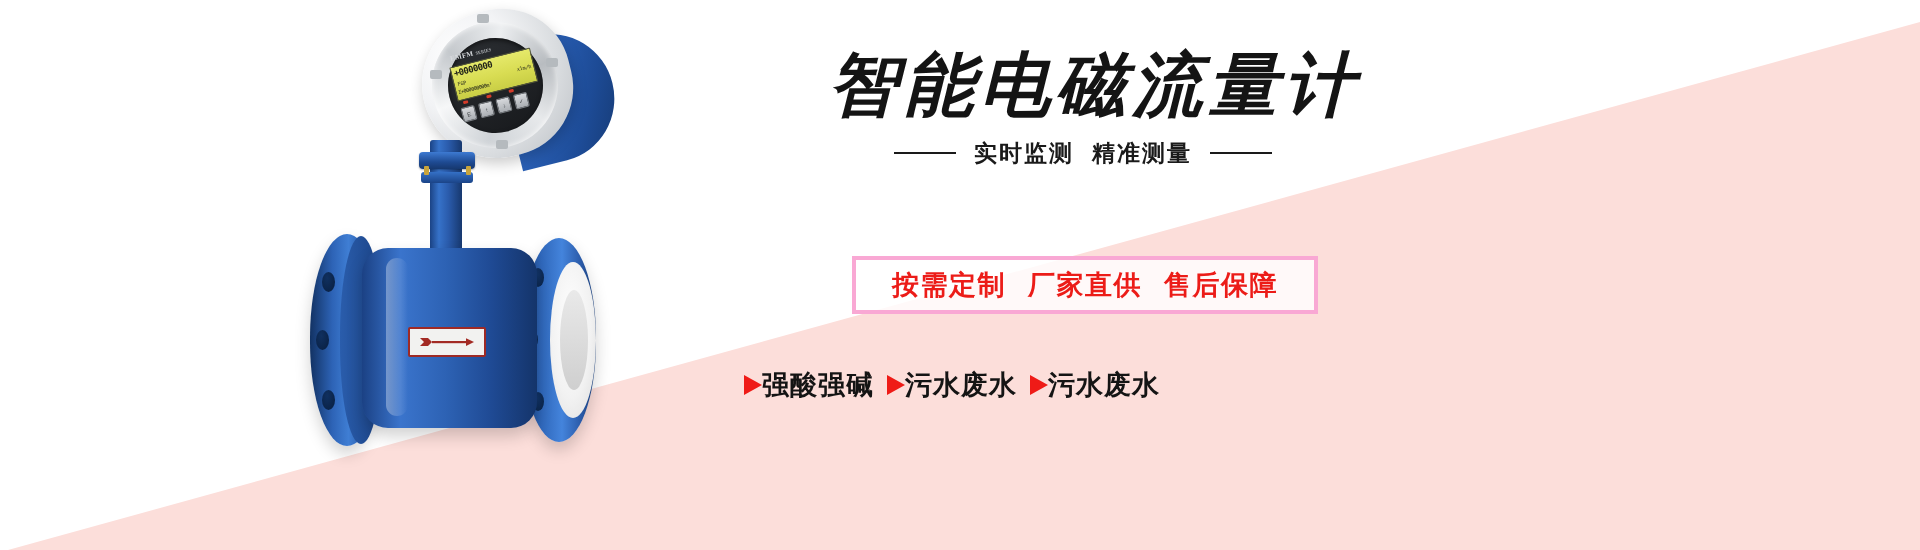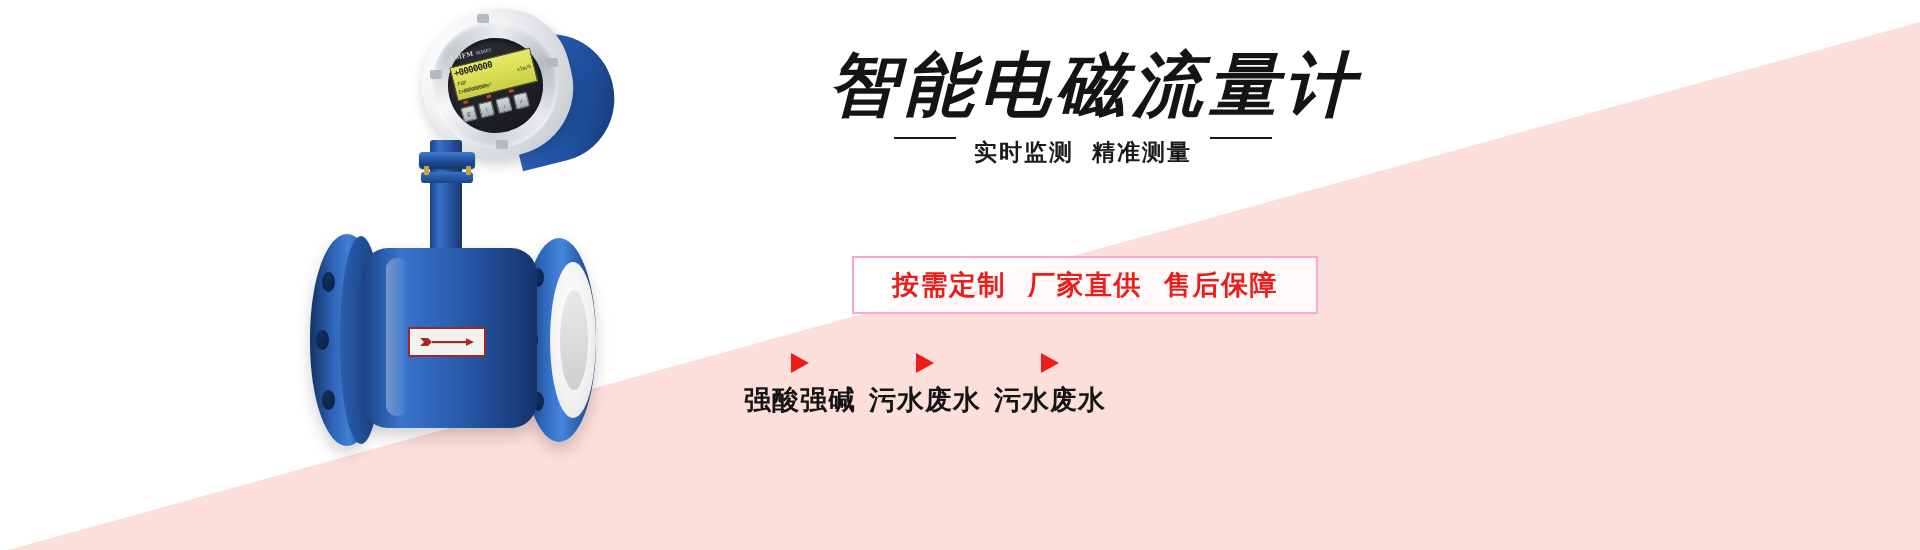--- a/index.html
+++ b/index.html
@@ -150,42 +150,42 @@
   .text-col{position:absolute;left:0;top:0;width:1920px;height:550px;z-index:3;}
   .title{
     position:absolute;left:828px;top:50px;
     font-size:70px;font-weight:bold;color:#141414;letter-spacing:6px;
     line-height:1;white-space:nowrap;
     font-family:"Liberation Sans","DejaVu Sans",sans-serif;
     font-style:italic;
   }
   .subtitle-row{
     position:absolute;left:828px;top:137px;width:510px;height:32px;
-    display:flex;justify-content:center;gap:18px;
+    display:flex;align-items:center;justify-content:center;gap:18px;
   }
   .rule{width:62px;height:2px;background:#1a1a1a;flex:none;}
   .subtitle{
     font-size:23px;font-weight:bold;color:#1a1a1a;letter-spacing:2px;white-space:nowrap;
   }
   .subtitle .gap{display:inline-block;width:18px;}
   .redbox{
     position:absolute;left:852px;top:256px;width:466px;height:58px;
-    border:2px solid #f9a8d4;background:rgba(255,255,255,.82);
+    border:4px solid #f9a8d4;background:rgba(255,255,255,.82);
     display:flex;align-items:center;justify-content:center;
     box-sizing:border-box;
   }
   .redbox-text{
     font-size:27px;font-weight:bold;color:#ec1c18;letter-spacing:1.5px;white-space:nowrap;
   }
   .redbox-text .gap{display:inline-block;width:22px;}
   .features{
     position:absolute;left:744px;top:362px;height:46px;
     display:flex;align-items:center;gap:13px;white-space:nowrap;
   }
-  .feat{display:flex;align-items:center;gap:9px;flex-direction:column;}
+  .feat{display:flex;align-items:center;}
   .tri{
     width:0;height:0;border-left:18px solid #ef1b17;
     border-top:10px solid transparent;border-bottom:10px solid transparent;flex:none;
   }
   .feat-label{
     font-size:27px;font-weight:bold;color:#141414;letter-spacing:1px;
   }
 </style>
 </head>
 <body>

